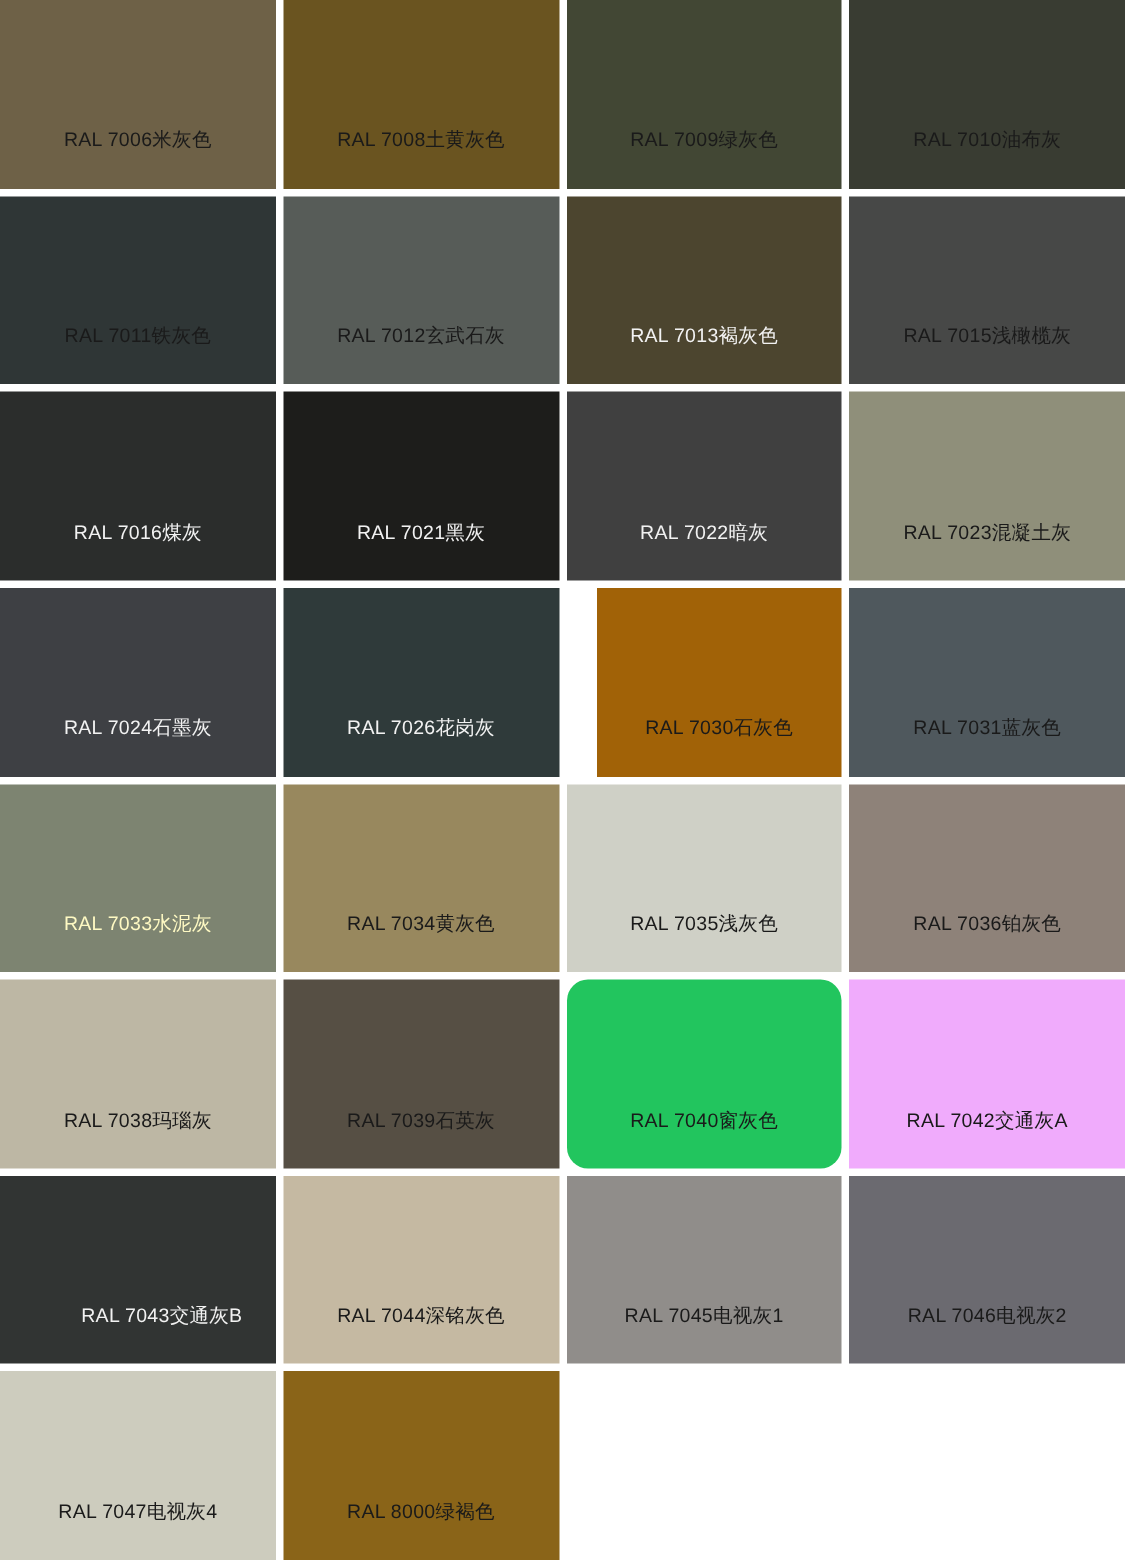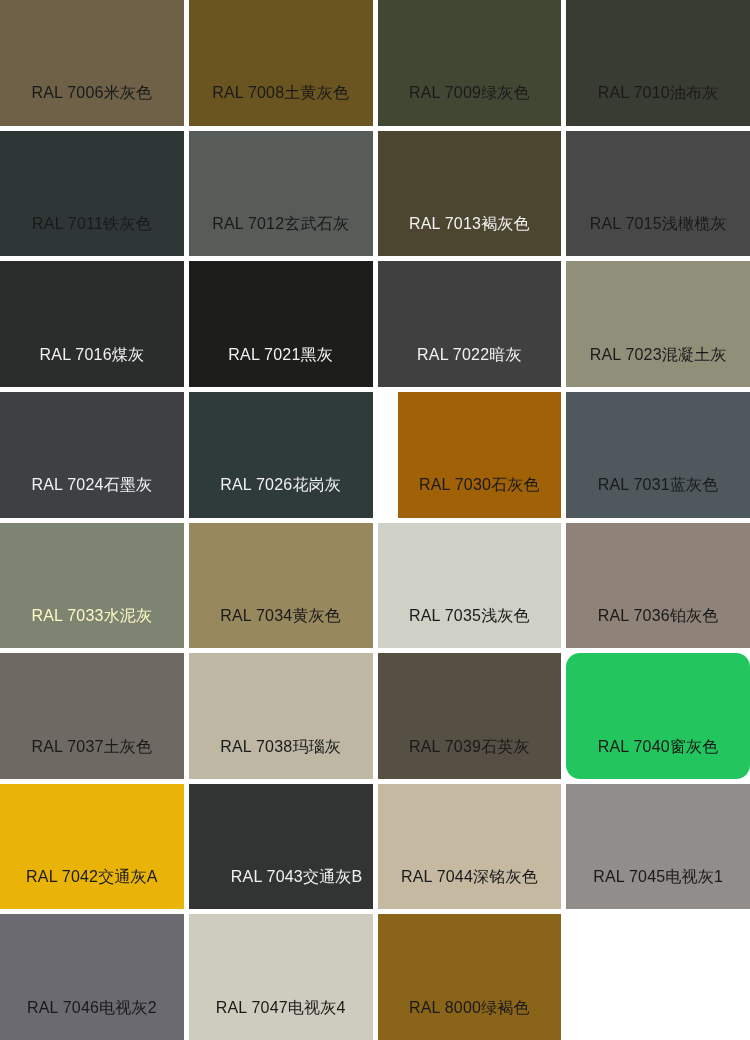--- a/index.html
+++ b/index.html
@@ -28,21 +28,21 @@
     position: relative;
     display: block;
     overflow: hidden;
   }
   .swatch-label {
     position: absolute;
     left: 0;
     right: 0;
     top: 68%;
     text-align: center;
-    font-size: 16px;
+    font-size: 13px;
     line-height: 16px;
     letter-spacing: 0.2px;
     white-space: nowrap;
     font-family: "Liberation Sans", "DejaVu Sans", sans-serif;
   }
   .swatch.dark-text .swatch-label { color: #1a1a1a; }
   .swatch.light-text .swatch-label { color: #f2f2f2; }
 </style>
 </head>
 <body>
@@ -101,33 +101,30 @@
     </div>
     <div class="swatch dark-text" style="background-color: rgb(152, 136, 94);">
       <div class="swatch-label" style="color: rgb(26, 26, 26);">RAL 7034黄灰色</div>
     </div>
     <div class="swatch dark-text" style="background-color: rgb(207, 208, 198); padding-left: 32px;">
       <div class="swatch-label" style="color: rgb(26, 26, 26);">RAL 7035浅灰色</div>
     </div>
     <div class="swatch dark-text" style="background-color: rgb(142, 130, 121);">
       <div class="swatch-label" style="color: rgb(26, 26, 26);">RAL 7036铂灰色</div>
     </div>
-    <div class="swatch dark-text" style="background-color: rgb(110, 106, 99);">
-      <div class="swatch-label" style="color: rgb(26, 26, 26);">RAL 7037土灰色</div>
-    </div>
     <div class="swatch dark-text" style="background-color: rgb(189, 183, 164);">
       <div class="swatch-label" style="color: rgb(26, 26, 26);">RAL 7038玛瑙灰</div>
     </div>
     <div class="swatch dark-text" style="background-color: rgb(86, 79, 68);">
       <div class="swatch-label" style="color: rgb(26, 26, 26);">RAL 7039石英灰</div>
     </div>
     <div class="swatch dark-text" style="background-color: #22c55e; border-radius: 14px;">
       <div class="swatch-label" style="color: rgb(26, 26, 26);">RAL 7040窗灰色</div>
     </div>
-    <div class="swatch dark-text" style="background-color: #eab308;">
+    <div class="swatch dark-text" style="background-color: #f0abfc;">
       <div class="swatch-label" style="color: rgb(26, 26, 26);">RAL 7042交通灰A</div>
     </div>
     <div class="swatch light-text" style="background-color: rgb(49, 52, 51);">
       <div class="swatch-label" style="color: rgb(242, 242, 242); padding-left: 32px;">RAL 7043交通灰B</div>
     </div>
     <div class="swatch dark-text" style="background-color: rgb(197, 185, 162);">
       <div class="swatch-label" style="color: rgb(26, 26, 26);">RAL 7044深铭灰色</div>
     </div>
     <div class="swatch dark-text" style="background-color: rgb(144, 141, 138); padding-left: 40px;">
       <div class="swatch-label" style="color: rgb(26, 26, 26);">RAL 7045电视灰1</div>

